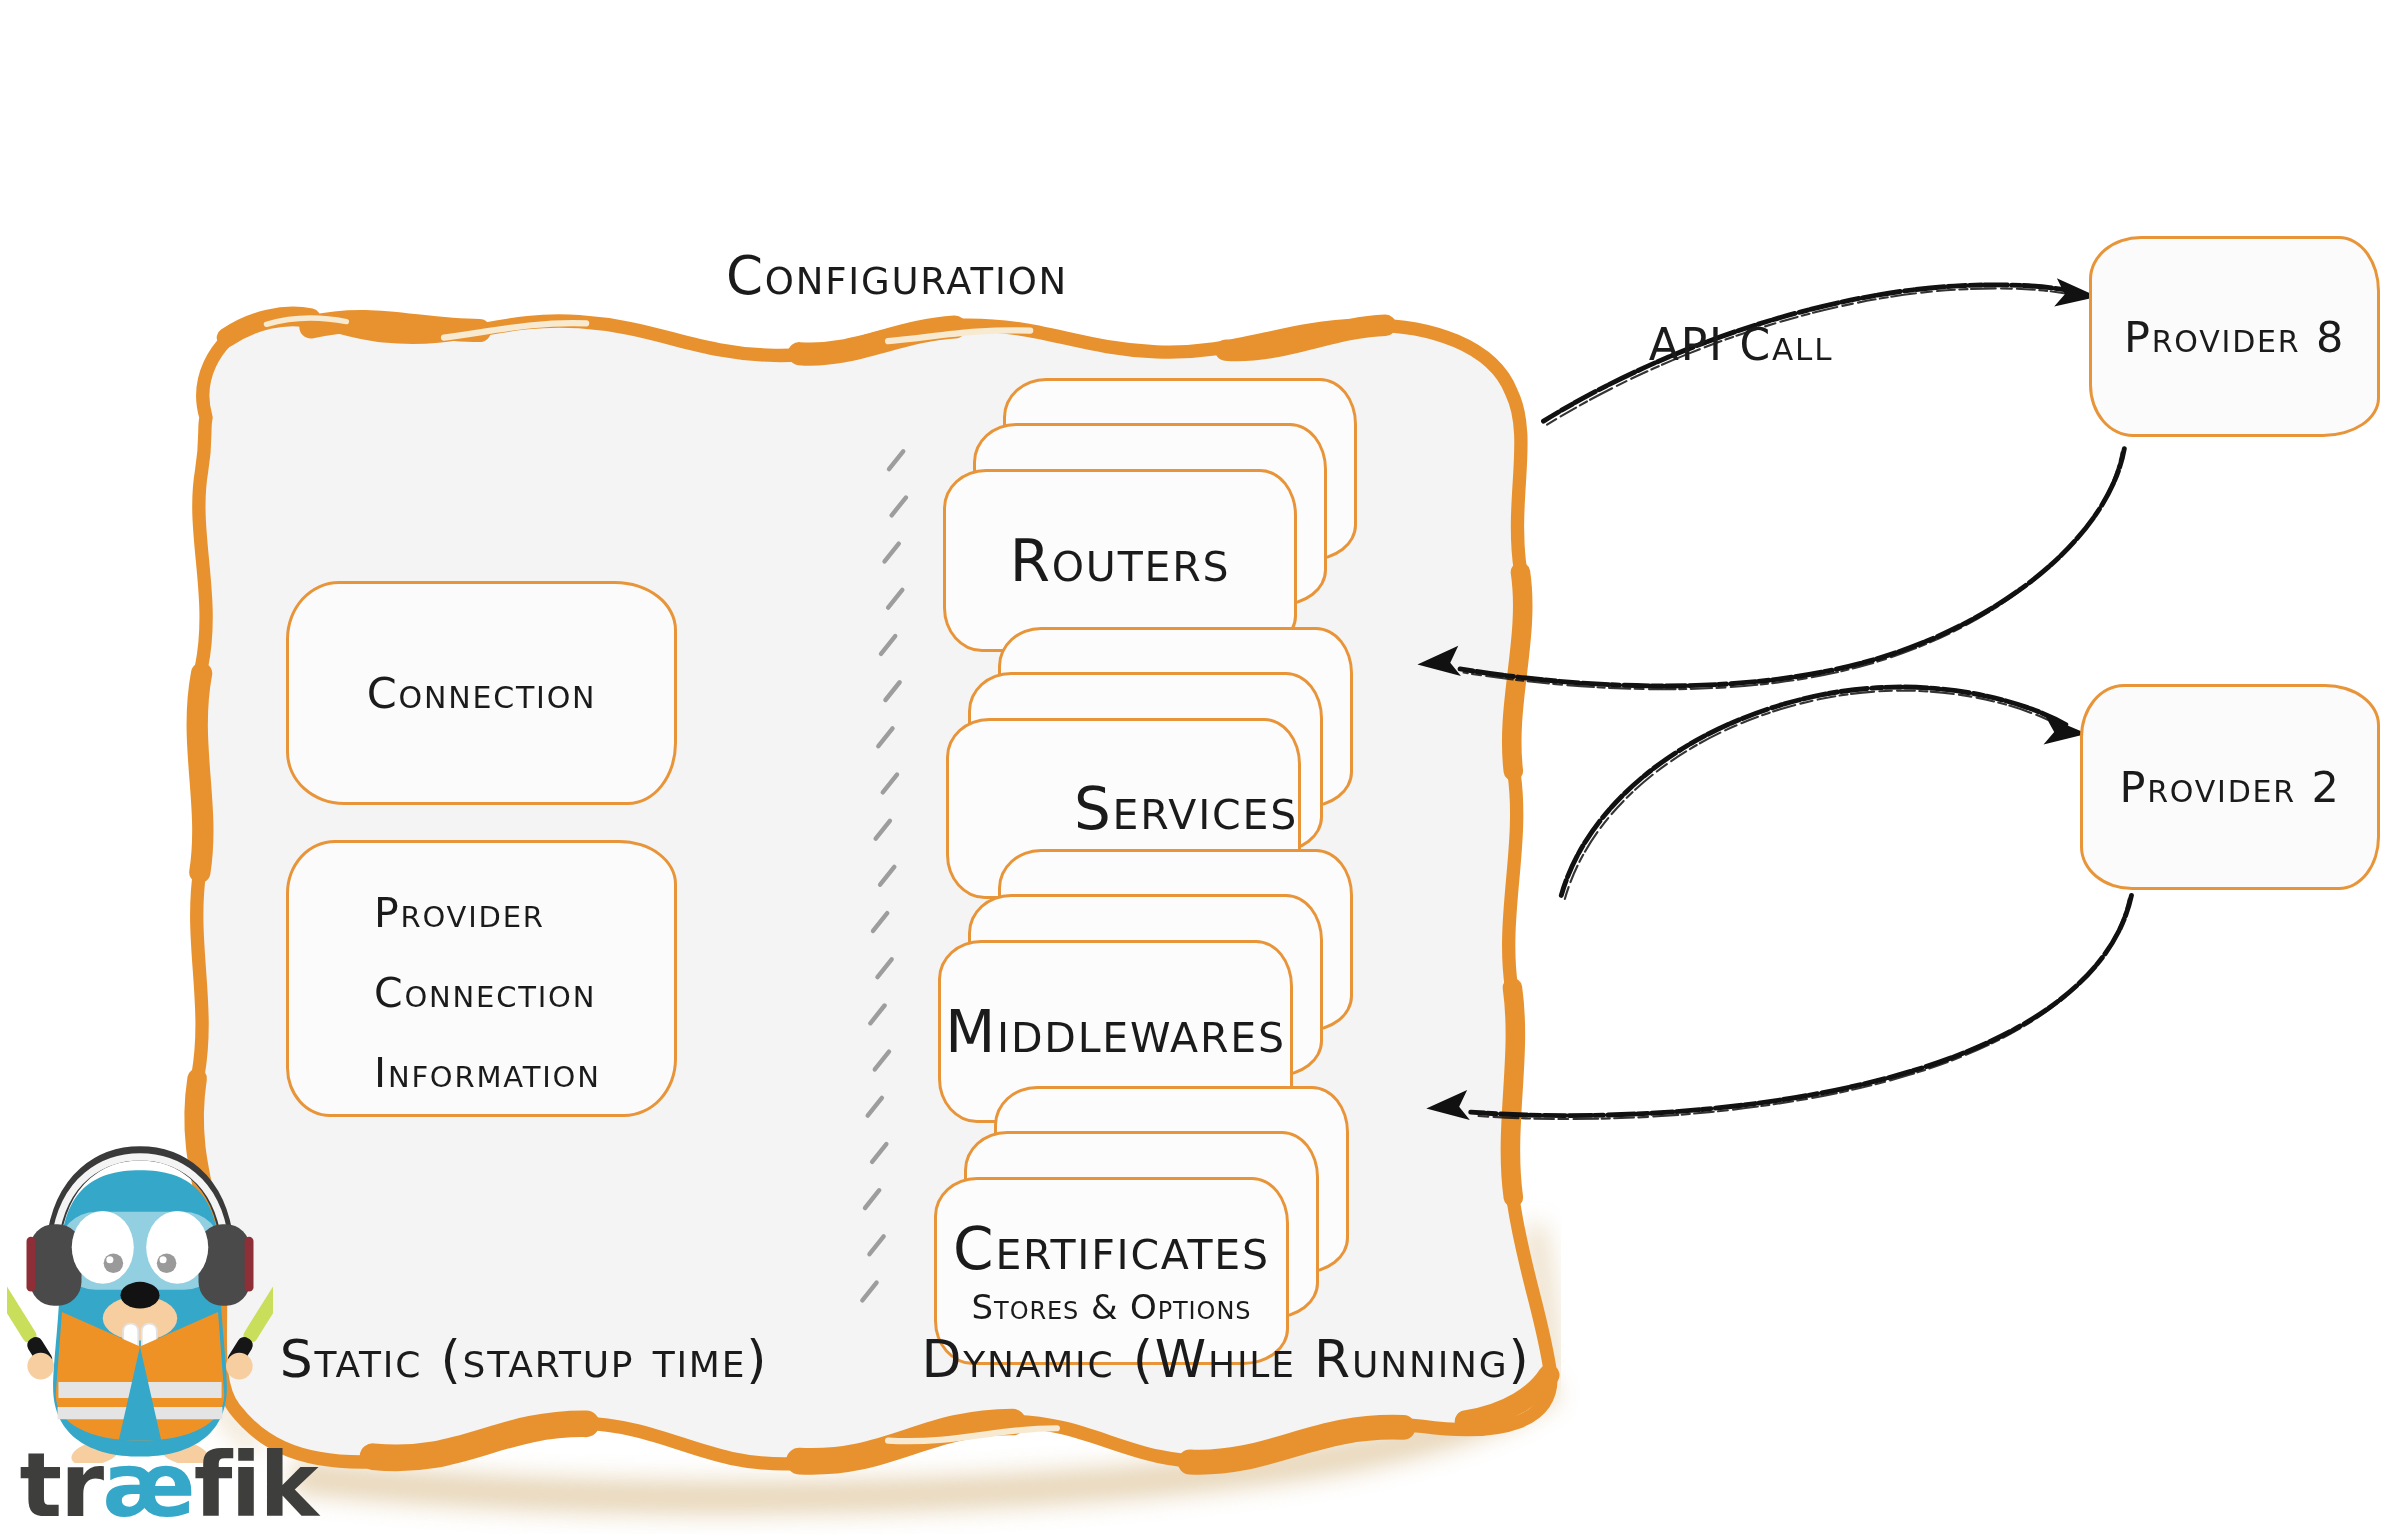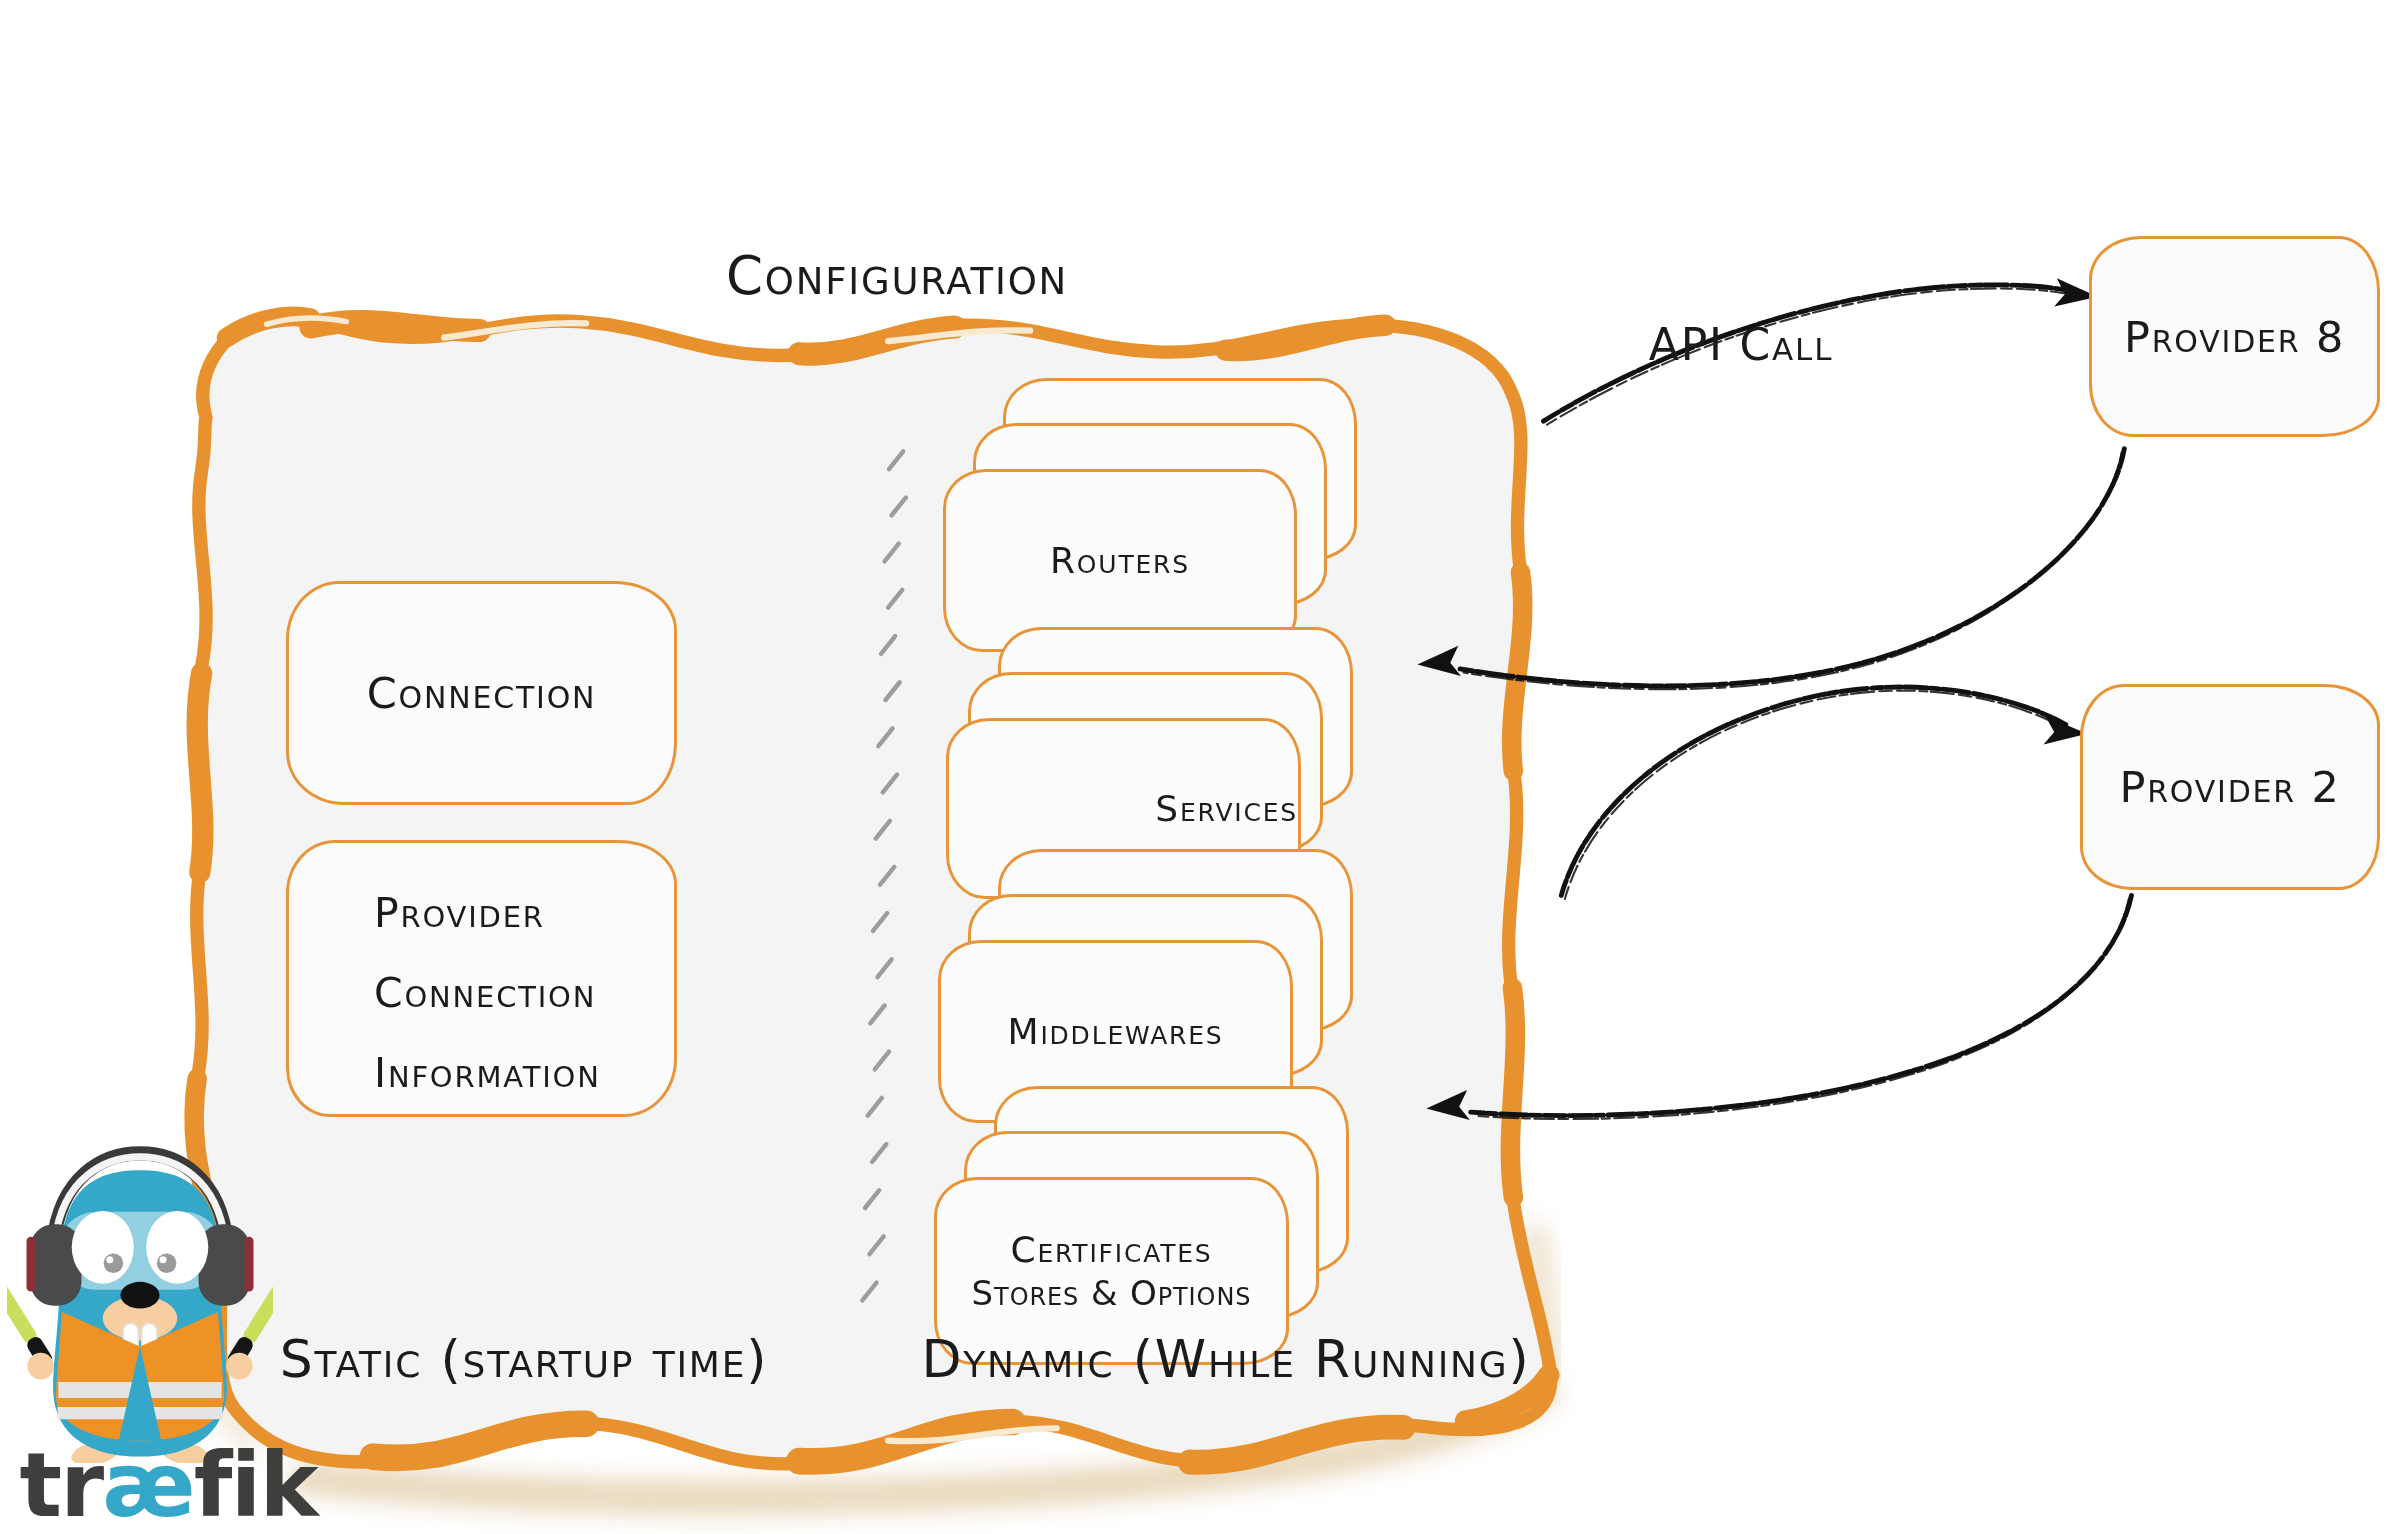--- a/index.html
+++ b/index.html
@@ -5,21 +5,21 @@
   html,body{margin:0;padding:0;background:#ffffff;}
   #scene{position:relative;width:2389px;height:1535px;background:#ffffff;overflow:hidden;
          font-family:"DejaVu Sans","Liberation Sans",sans-serif;color:#1b1b1b;}
   .handtext{font-variant:small-caps;letter-spacing:1.8px;color:#1b1b1b;}
   .abs{position:absolute;}
   .center{display:flex;align-items:center;justify-content:center;text-align:center;}
   .card{position:absolute;background:#fcfcfc;border:3.6px solid #e8953a;box-sizing:border-box;
         border-radius:43px 37px 46px 39px / 39px 46px 36px 44px;}
   .softbox{background:#fbfbfb;border:3.6px solid #e8953a;box-sizing:border-box;}
   .title{font-size:53px;}
-  .cardlabel{font-size:36px;}
+  .cardlabel{font-size:58px;}
   .sublabel{font-size:34px;letter-spacing:0.9px;}
   .seclabel{font-size:52px;}
   .provlabel{font-size:43px;}
   .logotype{font-size:89px;font-weight:600;letter-spacing:-1.8px;line-height:1;}
   .logotype .teal{color:#35a7c9;}
   .logotype .dark{color:#3e3e3c;}
   svg{display:block;}
 </style>
 </head>
 <body>

